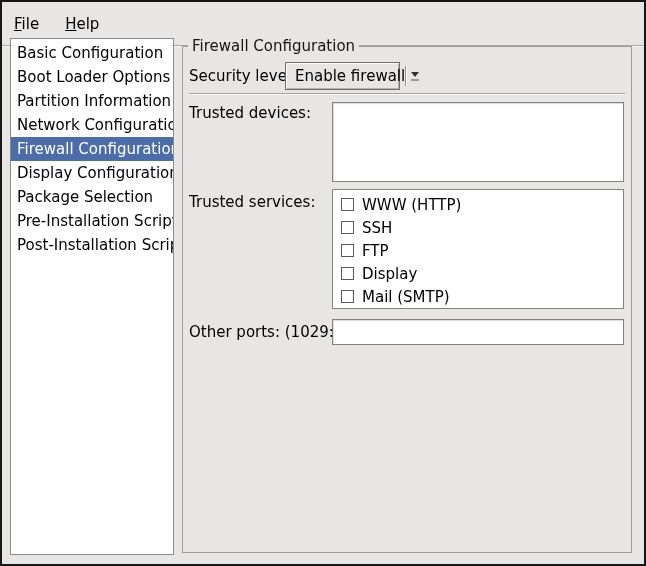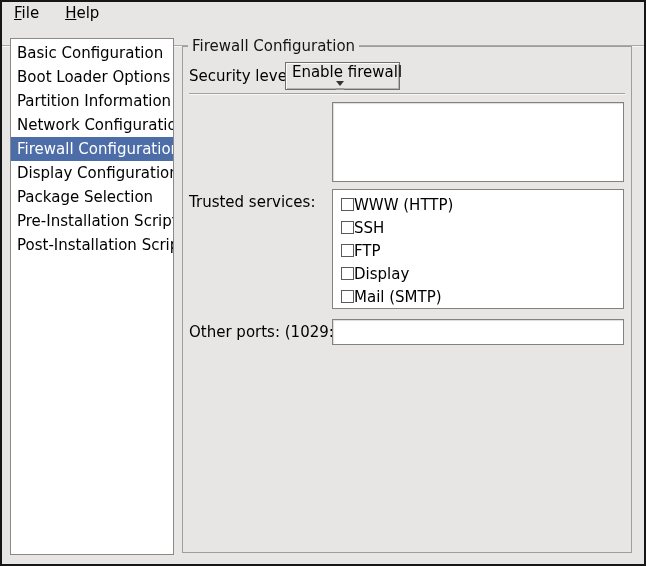--- a/index.html
+++ b/index.html
@@ -6,21 +6,21 @@
   html, body { width: 646px; height: 566px; background: #fff; }
   body { font-family: "DejaVu Sans", "Liberation Sans", sans-serif; font-size: 15px; color: #000; }
 
   .window {
     position: relative; width: 646px; height: 566px;
     border: 2px solid #161616; background: #e7e6e5; overflow: hidden;
   }
 
   
   .menubar {
-    height: 44px; display: flex; 
+    height: 44px; display: flex; align-items: center;
     padding-left: 9px; gap: 20px;
     border-bottom: 1px solid #a9a9a9; box-shadow: 0 1px 0 #f6f6f6;
   }
   .menu-item { padding: 2px 3px; cursor: default; }
   .u { text-decoration: underline; }
 
   
   .sidebar {
     position: absolute; left: 8px; top: 36px; width: 164px; height: 517px;
     background: #fff; border: 1px solid #8a8a8a; padding-top: 2px; overflow: hidden;
@@ -38,21 +38,21 @@
     padding: 0 4px; color: #151515; white-space: nowrap;
   }
 
   .flabel { position: absolute; left: 6px; white-space: nowrap; }
 
   
   .combo {
     position: absolute; left: 102px; top: 15px; width: 115px; height: 28px;
     background: #e7e6e5; border: 1px solid #6f6f6f;
     box-shadow: inset 1px 1px 0 #fbfbfb, inset -1px -1px 0 #b3b3b3;
-    display: flex; align-items: center; cursor: default; flex-direction: column;
+    display: flex; align-items: center; cursor: default;
   }
   .combo-text { flex: 1; padding-left: 9px; white-space: nowrap; }
   .combo-sep { width: 0; height: 20px; border-left: 1px solid #8f8f8f; border-right: 1px solid #fafafa; margin-right: 4px; }
   .combo-arrow { width: 15px; margin-right: 5px; display: flex; flex-direction: column; align-items: center; gap: 2px; }
   .tri-down { width: 0; height: 0; border-left: 4px solid transparent; border-right: 4px solid transparent; border-top: 5px solid #333; }
   .dash { width: 8px; height: 2px; background: #9a9a9a; }
 
   .separator {
     position: absolute; left: 6px; top: 46px; width: 436px; height: 2px;
     border-top: 1px solid #a2a2a2; border-bottom: 1px solid #f7f7f7;
@@ -65,21 +65,21 @@
     font: inherit; color: #000; outline: none;
   }
   textarea.entry { resize: none; padding: 3px 5px; }
   input.entry { padding: 0 5px; }
 
   .devices-area { left: 149px; top: 55px; width: 292px; height: 80px; }
   .services-list { left: 149px; top: 142px; width: 292px; height: 120px; background: #fff;
                    border: 1px solid #828282; position: absolute; padding-top: 3px; }
   .service-row { height: 23px; display: flex; align-items: center; padding-left: 8px; }
   .checkbox { width: 13px; height: 13px; background: #fff; border: 1px solid #5a5a5a; flex: 0 0 auto; }
-  .service-label { margin-left: 0; white-space: nowrap; }
+  .service-label { margin-left: 8px; white-space: nowrap; }
   .other-input { left: 149px; top: 272px; width: 292px; height: 26px; }
 </style>
 </head>
 <body>
 
 <div class="window">
 
   <div class="menubar">
     <span class="menu-item"><span class="u">F</span><span>ile</span></span>
     <span class="menu-item"><span class="u">H</span><span>elp</span></span>
@@ -105,20 +105,21 @@
       <span class="combo-text">Enable firewall</span>
       <span class="combo-sep"></span>
       <span class="combo-arrow">
         <span class="tri-down"></span>
         <span class="dash"></span>
       </span>
     </div>
 
     <div class="separator"></div>
 
+    <span class="flabel" style="top:56px; line-height:20px;">Trusted devices:</span>
     <textarea class="entry devices-area" value="" style=""></textarea>
 
     <span class="flabel" style="top:145px; line-height:20px;">Trusted services:</span>
     <div class="services-list">
       <div class="service-row">
         <span class="checkbox"></span>
         <span class="service-label">WWW (HTTP)</span>
       </div>
       <div class="service-row">
         <span class="checkbox"></span>

